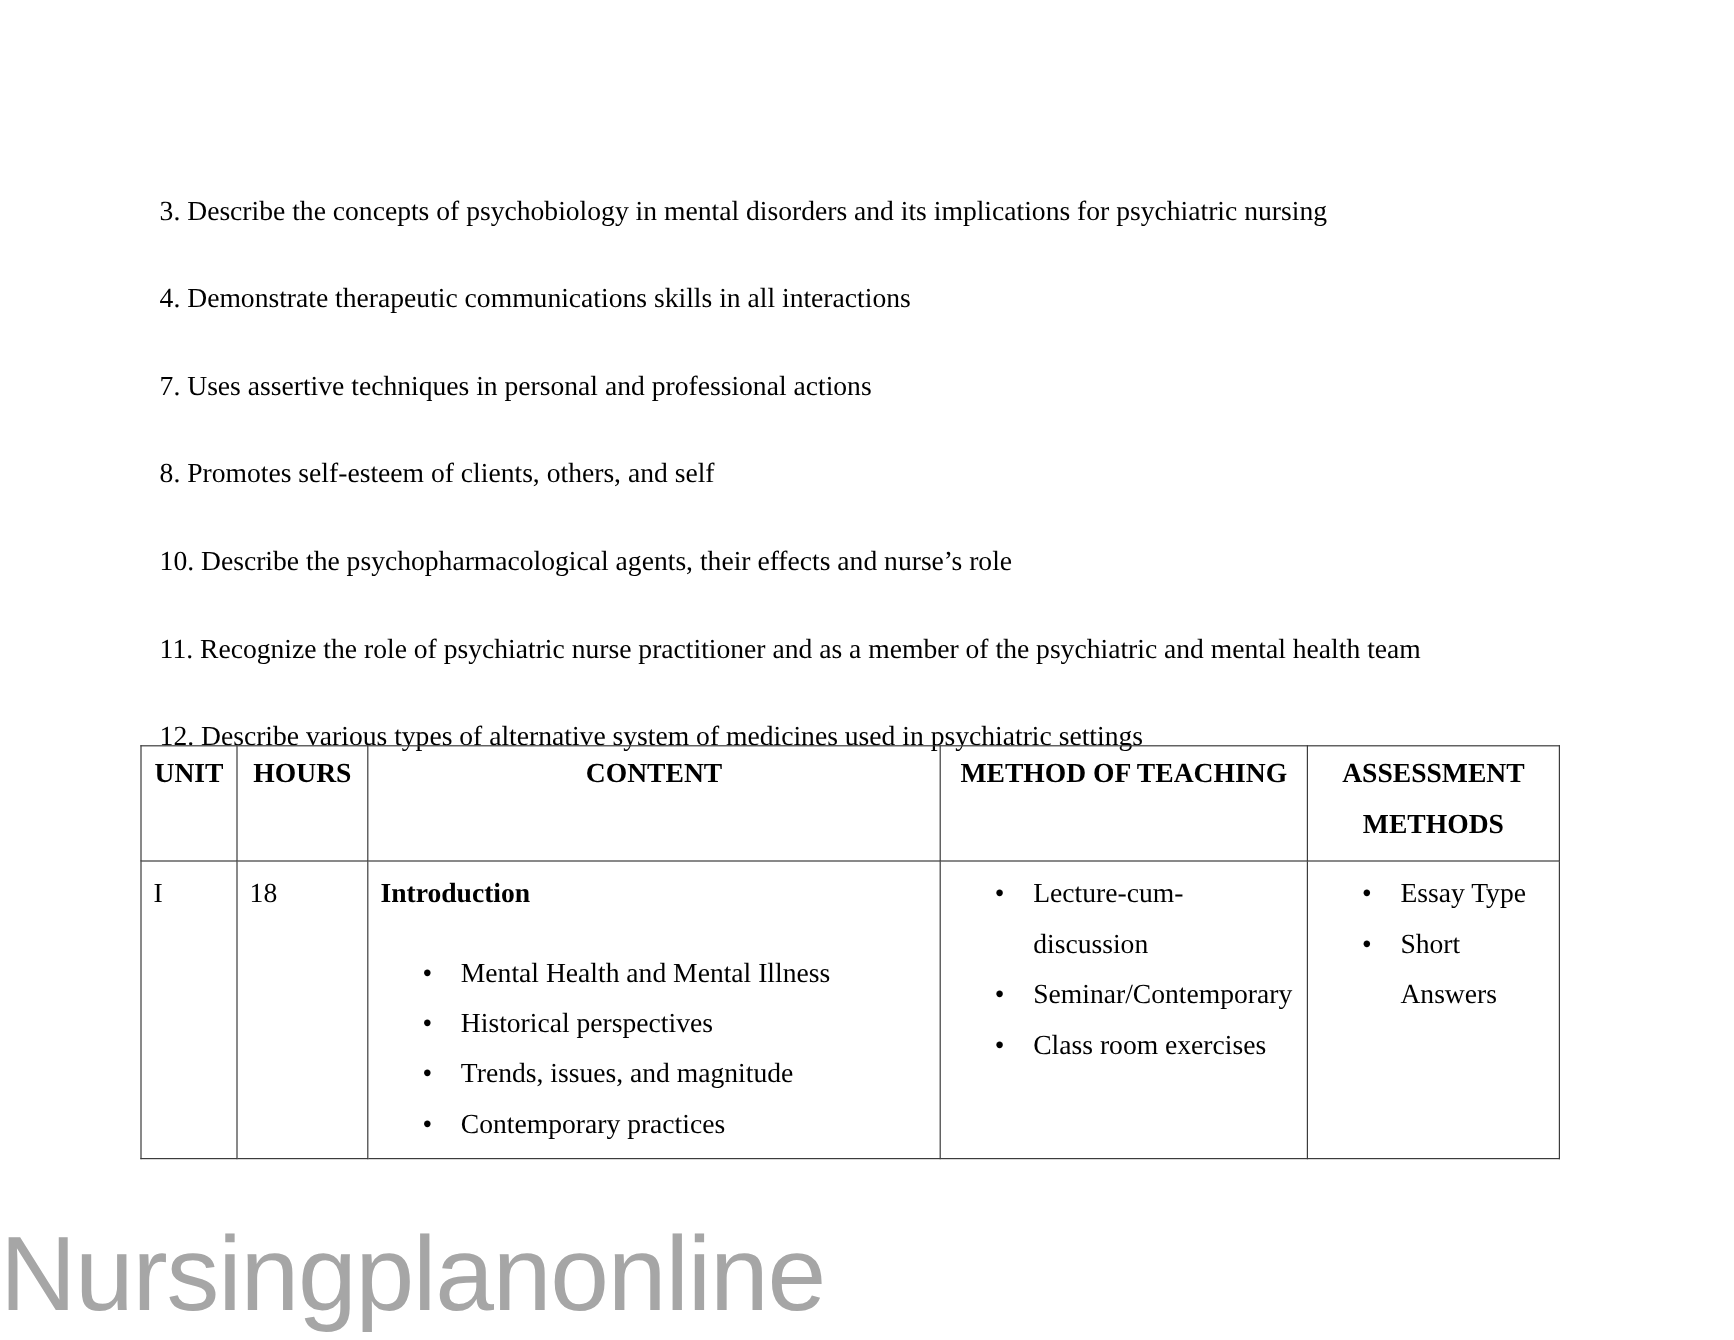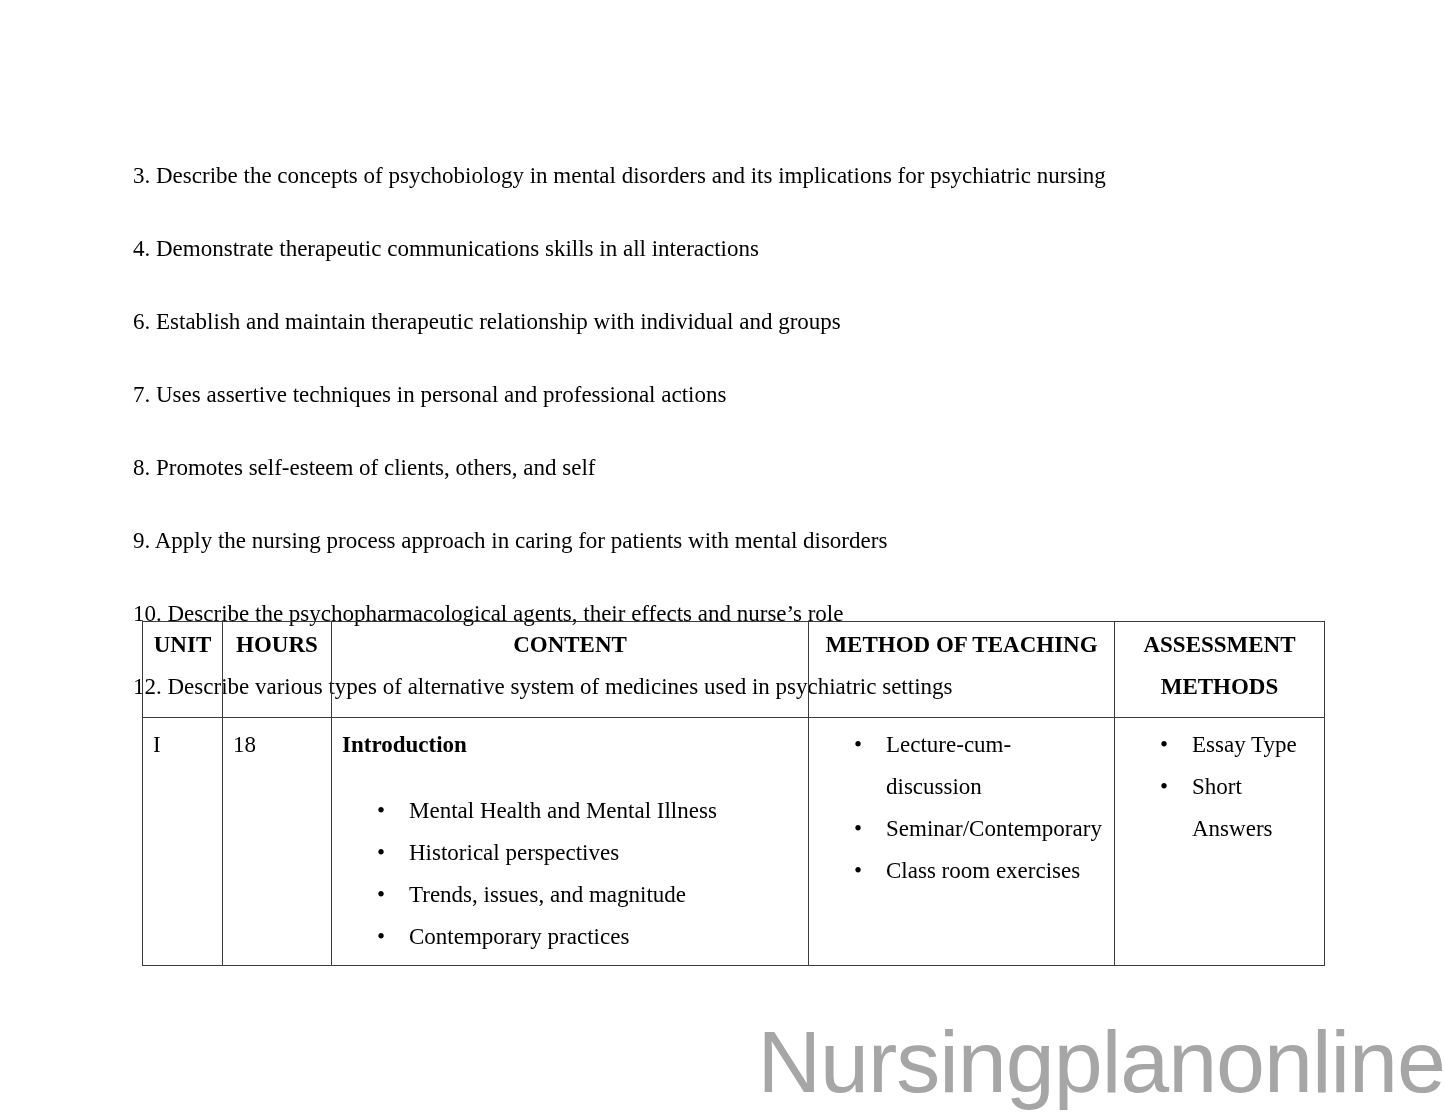--- a/index.html
+++ b/index.html
@@ -25,21 +25,21 @@
   }
   .obj-line {
     font-size: 23px;
     line-height: 41px;
     white-space: nowrap;
     margin-top: 32px;
   }
   
   .plan-table {
     position: absolute;
-    left: 142px;
+    left: 117px;
     top: 621px;
     width: 1182px;
     border-collapse: collapse;
     table-layout: fixed;
   }
   .plan-table th, .plan-table td {
     border: 1.5px solid #3c3c3c;
     vertical-align: top;
     font-size: 23px;
     overflow: hidden;
@@ -80,41 +80,40 @@
     line-height: 42px;
   }
   ul.method-bullets li { max-width: 212px; }
   ul.assess-bullets li { max-width: 115px; }
   
   .watermark {
     position: absolute;
     top: 1014px;
     left: 0;
     width: 100%;
-    text-align: right;
+    text-align: left;
     font-family: "Liberation Sans", sans-serif;
     font-size: 88px;
     line-height: 1.1;
     color: #a6a6a6;
     letter-spacing: -1px;
   }
 </style>
 </head>
 <body>
 
 <div class="page">
 
   <div class="objectives">
     <div class="obj-line">3. Describe the concepts of psychobiology in mental disorders and its implications for psychiatric nursing</div>
     <div class="obj-line">4. Demonstrate therapeutic communications skills in all interactions</div>
-    <div class="obj-line">6. Establish and maintain therapeutic relationship with individual and groups</div>
     <div class="obj-line">7. Uses assertive techniques in personal and professional actions</div>
     <div class="obj-line">8. Promotes self-esteem of clients, others, and self</div>
-    <div class="obj-line">9. Apply the nursing process approach in caring for patients with mental disorders</div>
     <div class="obj-line">10. Describe the psychopharmacological agents, their effects and nurse’s role</div>
+    <div class="obj-line">11. Recognize the role of psychiatric nurse practitioner and as a member of the psychiatric and mental health team</div>
     <div class="obj-line">12. Describe various types of alternative system of medicines used in psychiatric settings</div>
   </div>
 
   <table class="plan-table">
     <colgroup>
       <col style="width:80px">
       <col style="width:109px">
       <col style="width:477px">
       <col style="width:306px">
       <col style="width:210px">

